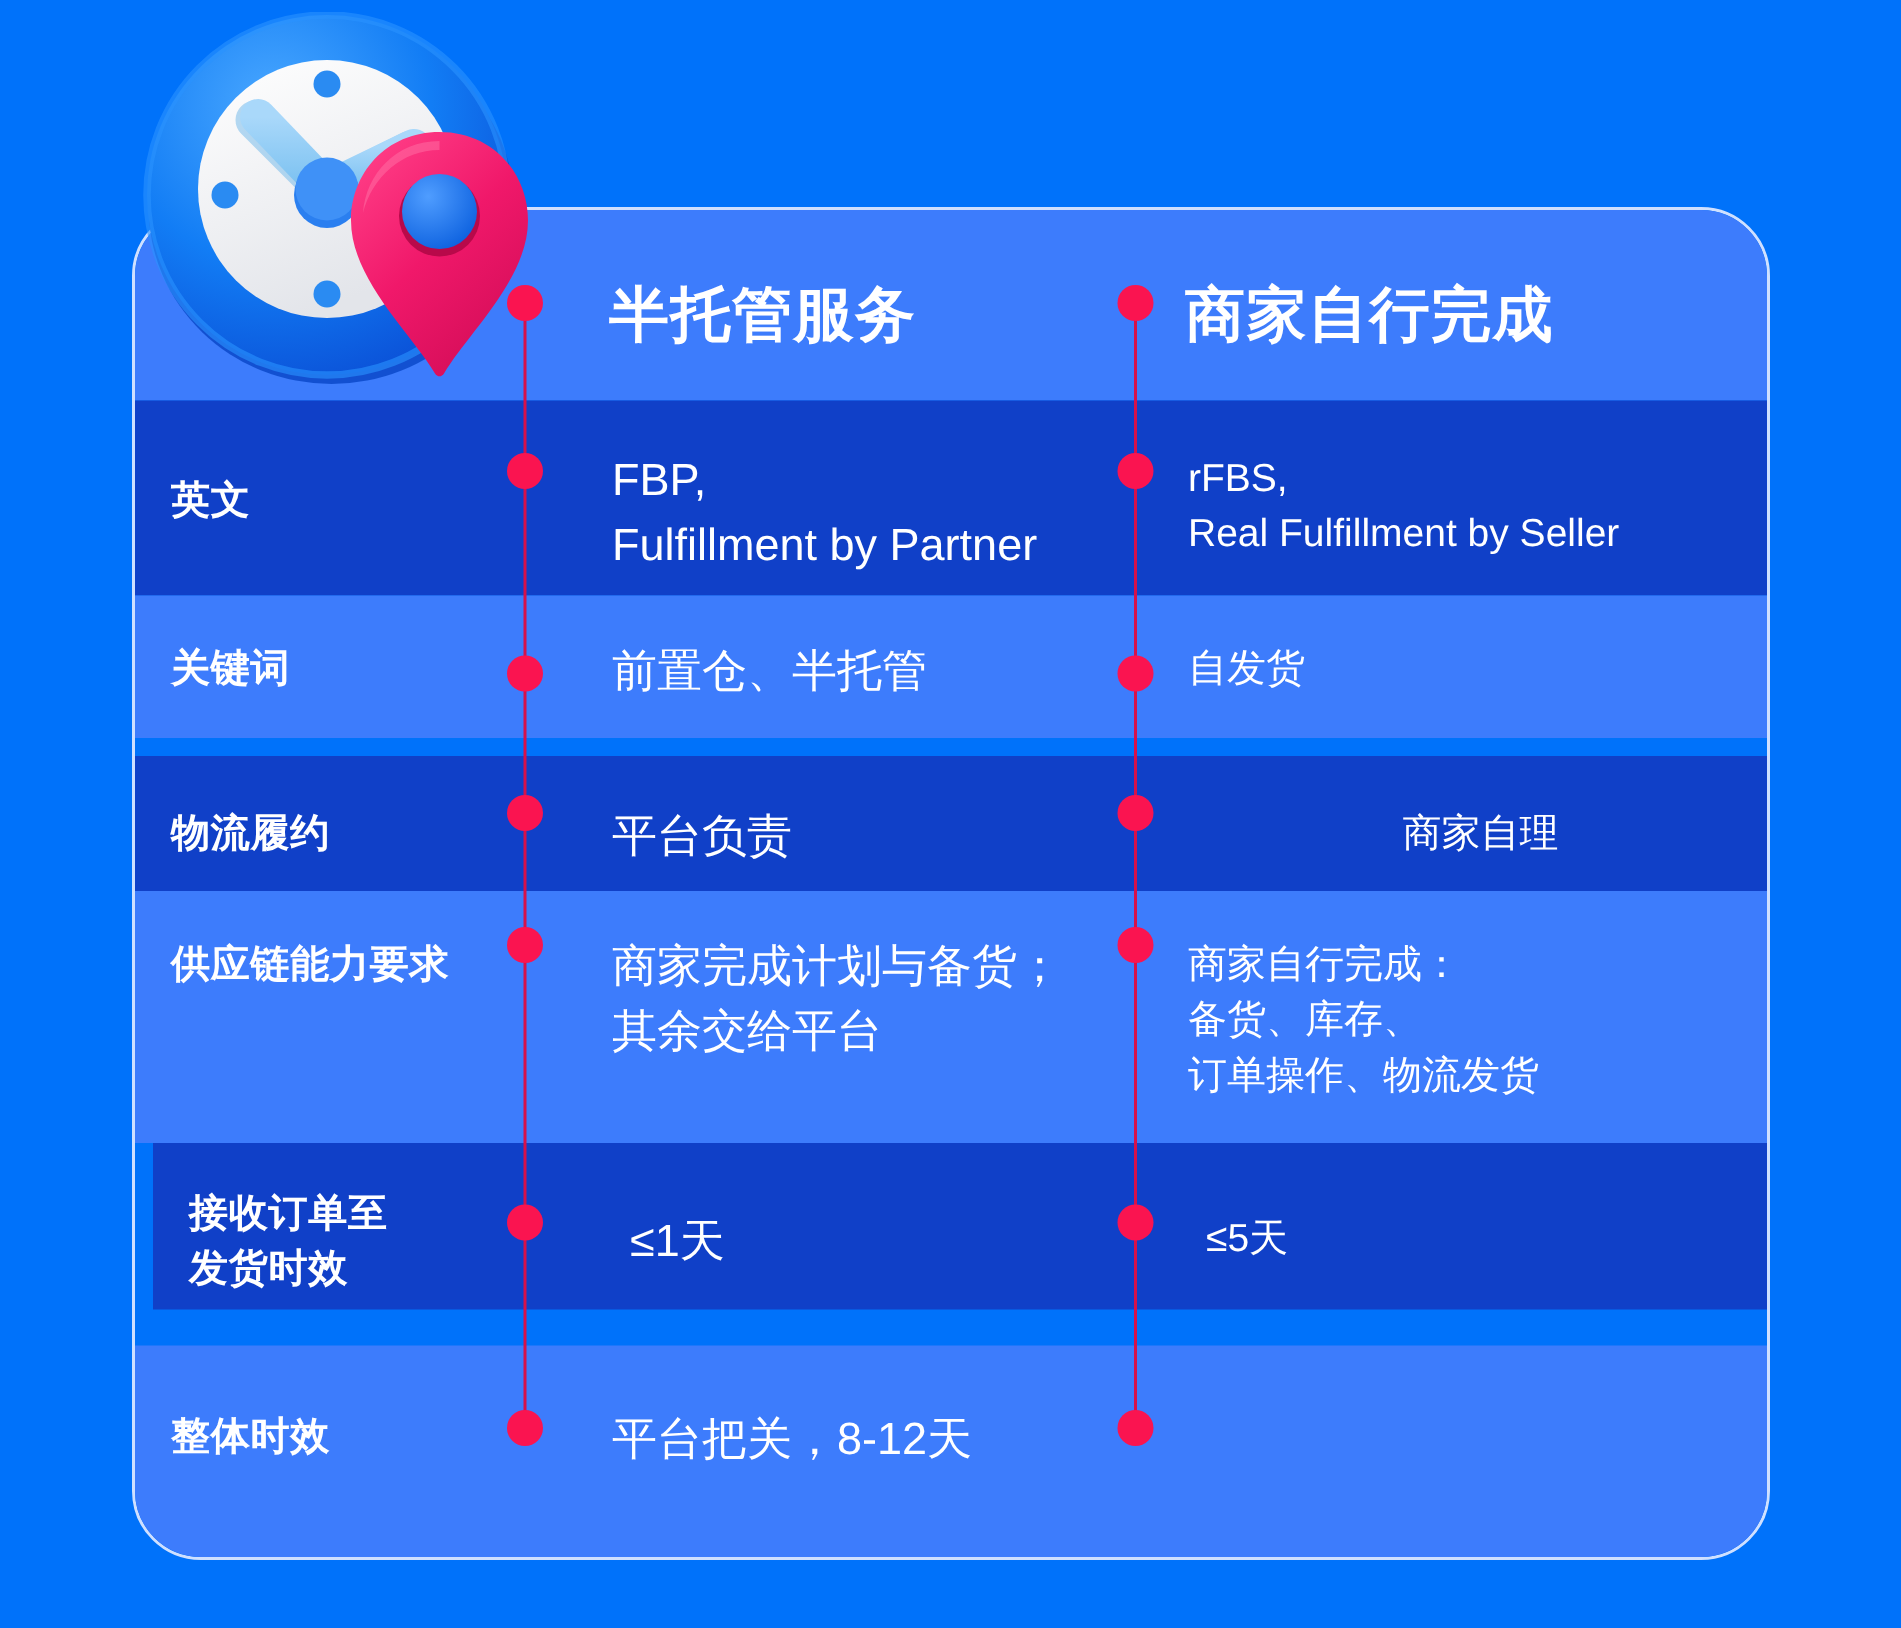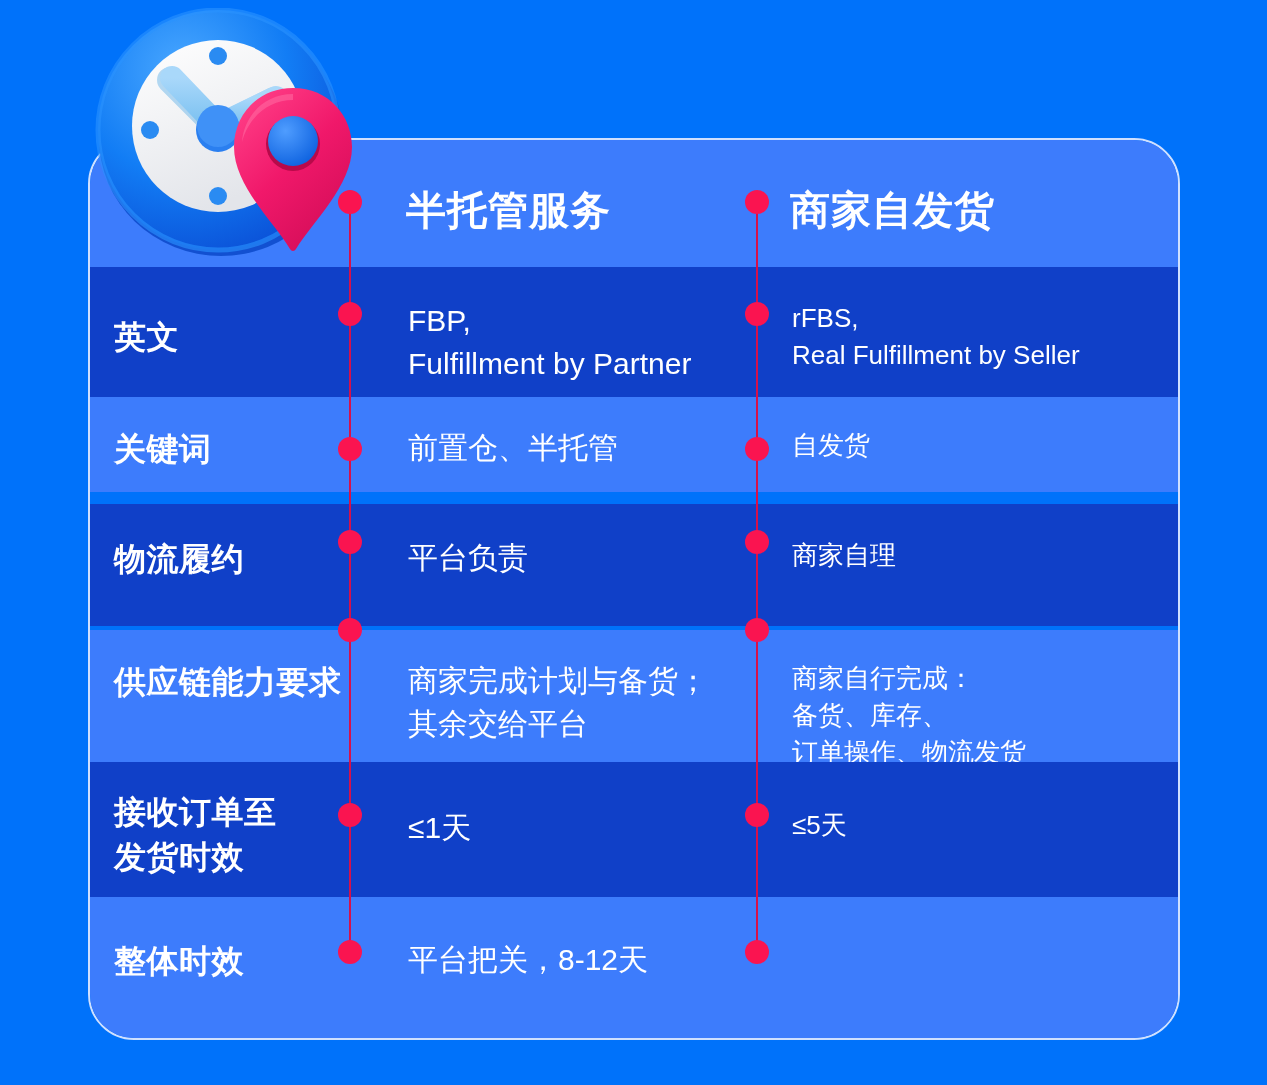--- a/index.html
+++ b/index.html
@@ -28,21 +28,21 @@
 
   .cell{
     position:absolute;
     color:#ffffff;
     line-height:1.42;
     white-space:pre-line;
   }
   
   .cell.label{
     left:24px;width:250px;
-    font-size:32px;font-weight:bold;
+    font-size:26px;font-weight:bold;
     letter-spacing:.5px;
   }
   
   .cell.c1{
     left:318px;width:350px;
     font-size:30px;font-weight:normal;
   }
   
   .cell.c2{
     left:702px;width:390px;
@@ -75,53 +75,53 @@
     z-index:21;
   }
 </style>
 </head>
 <body>
 
 <div id="card">
 
   <div class="row light hdr" style="top:0px;height:127px;padding-left:12px;">
     <div class="cell c1" style="top:42px;">半托管服务</div>
-    <div class="cell c2" style="top:42px;">商家自发货</div>
+    <div class="cell c2" style="top:42px;">商家自行完成</div>
   </div>
 
   <div class="row dark" style="top:127px;height:130px;">
     <div class="cell label" style="top:48px;">英文</div>
     <div class="cell c1" style="top:33px;">FBP,
 Fulfillment by Partner</div>
     <div class="cell c2" style="top:33px;">rFBS,
 Real Fulfillment by Seller</div>
   </div>
 
   <div class="row light" style="top:257px;height:95px;">
     <div class="cell label" style="top:30px;">关键词</div>
     <div class="cell c1" style="top:30px;">前置仓、半托管</div>
     <div class="cell c2" style="top:30px;">自发货</div>
   </div>
 
   <div class="row dark" style="top:364px;height:122px;">
     <div class="cell label" style="top:33px;">物流履约</div>
     <div class="cell c1" style="top:33px;">平台负责</div>
-    <div class="cell c2" style="top:33px;">商家自理</div>
-  </div>
-
-  <div class="row light" style="top:454px;height:168px;margin-top:36px;">
+    <div class="cell c2" style="top:33px;text-align:center;">商家自理</div>
+  </div>
+
+  <div class="row light" style="top:454px;height:168px;">
     <div class="cell label" style="top:30px;">供应链能力要求</div>
     <div class="cell c1" style="top:30px;">商家完成计划与备货；
 其余交给平台</div>
     <div class="cell c2" style="top:30px;">商家自行完成：
 备货、库存、
 订单操作、物流发货</div>
   </div>
 
-  <div class="row dark" style="top:622px;height:135px;">
+  <div class="row dark" style="top:622px;height:111px;margin-left:12px;">
     <div class="cell label" style="top:28px;">接收订单至
 发货时效</div>
     <div class="cell c1" style="top:45px;">≤1天</div>
     <div class="cell c2" style="top:45px;">≤5天</div>
   </div>
 
   <div class="row light" style="top:757px;height:145px;">
     <div class="cell label" style="top:42px;">整体时效</div>
     <div class="cell c1" style="top:42px;">平台把关，8-12天</div>
   </div>

